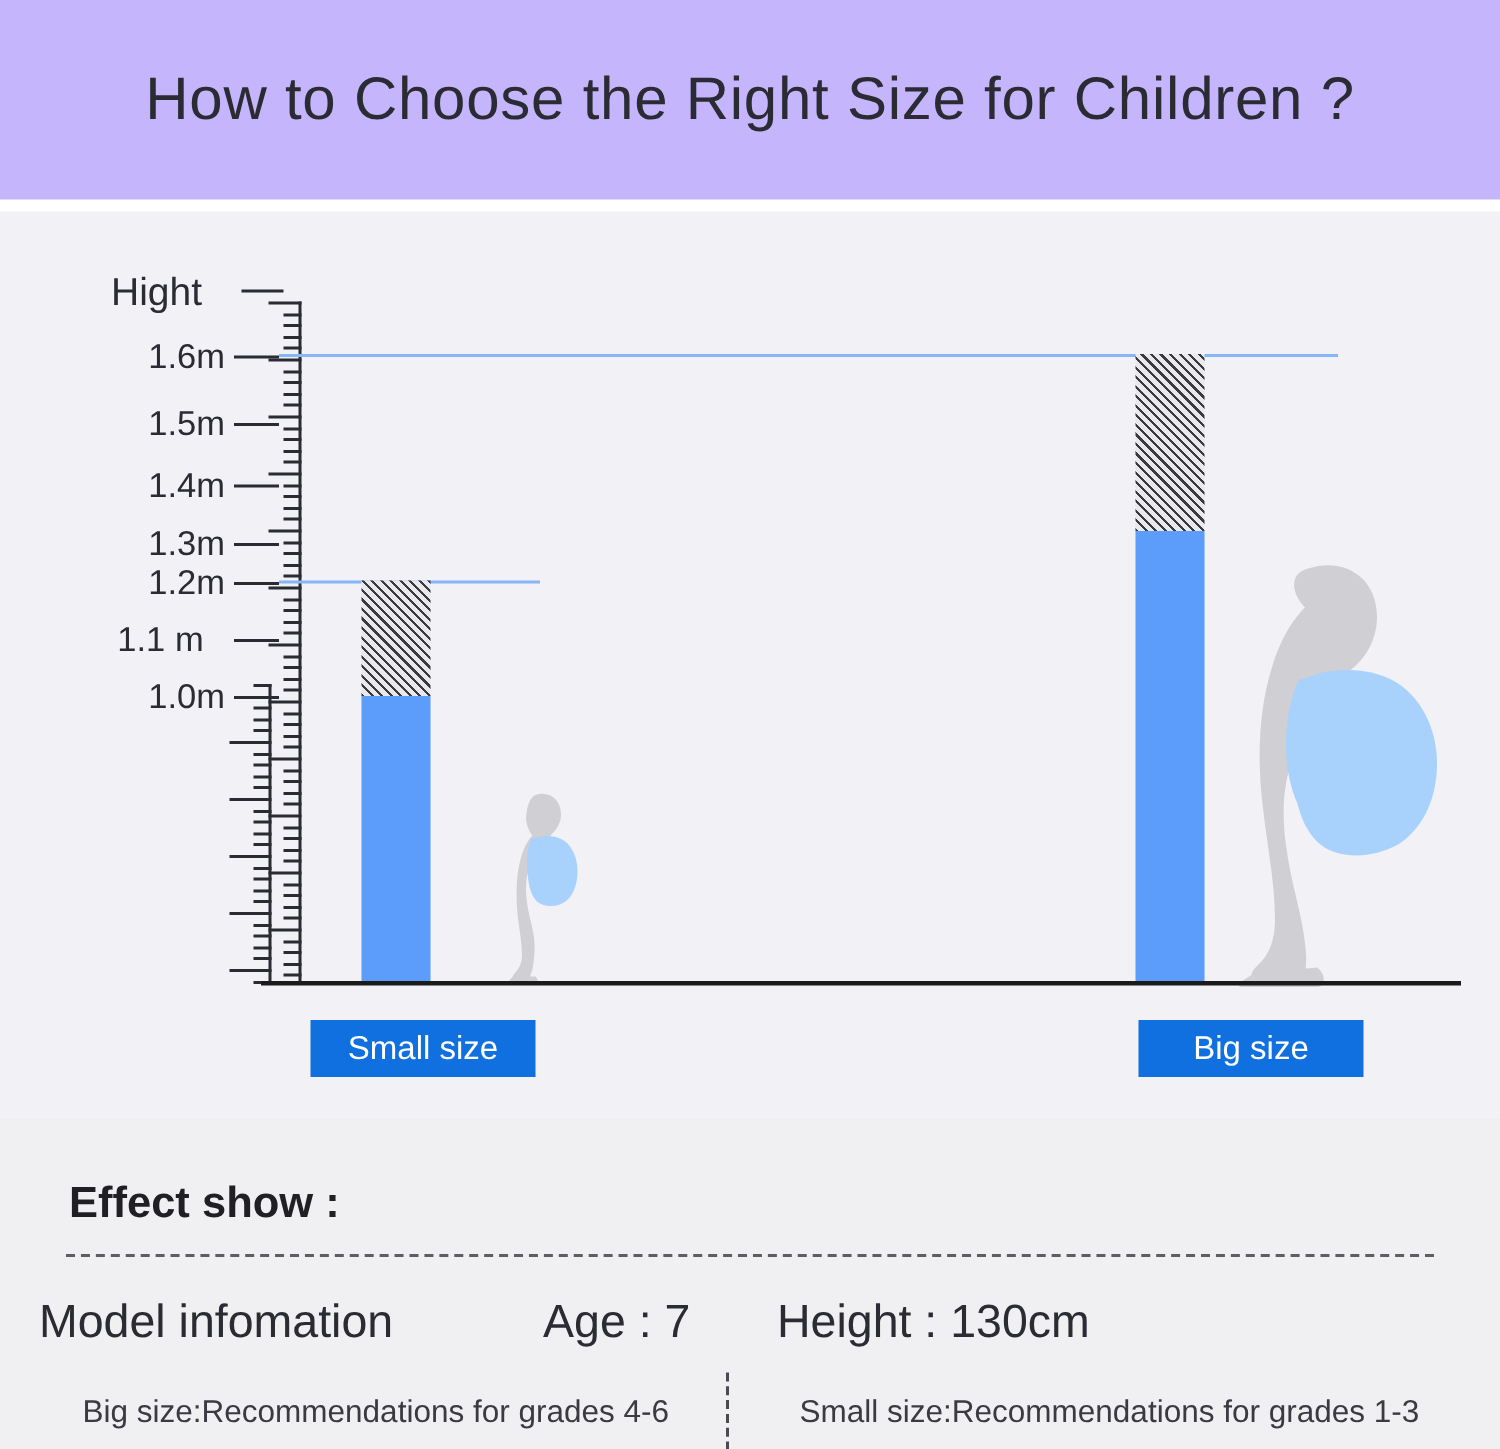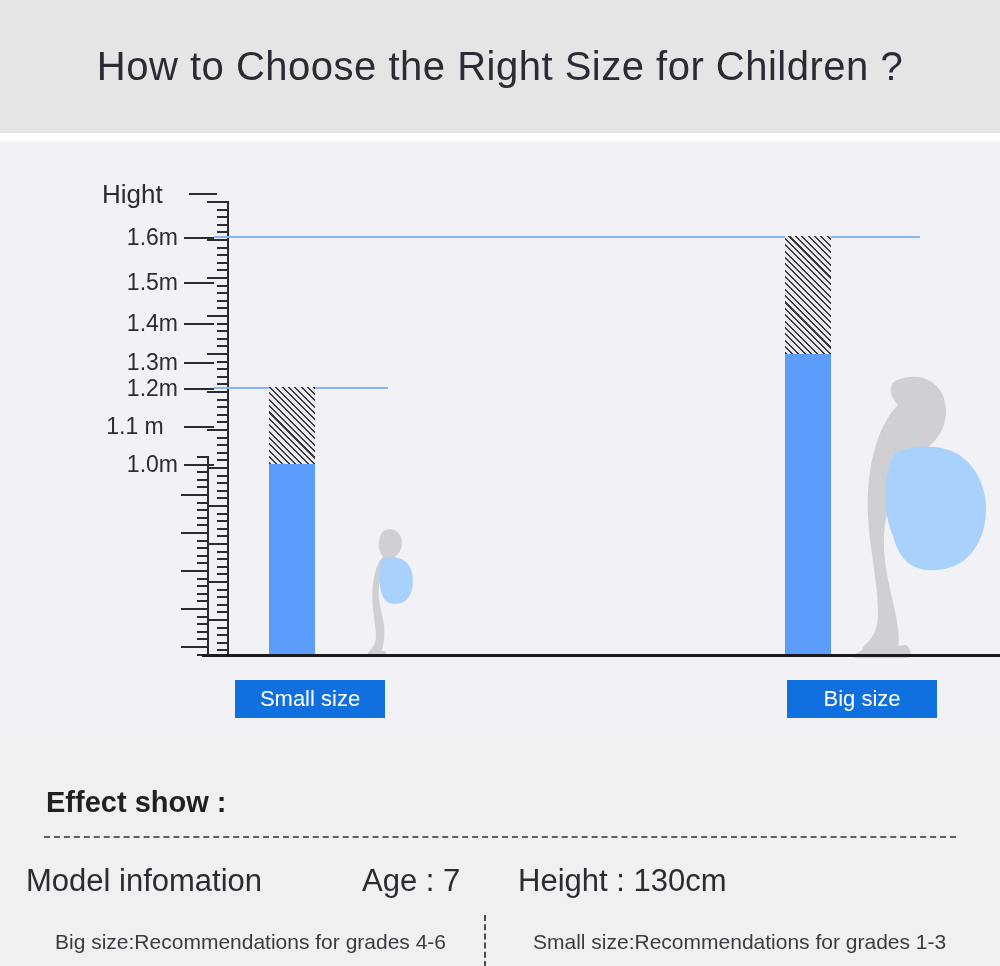--- a/index.html
+++ b/index.html
@@ -13,21 +13,21 @@
     font-family: "Liberation Sans", sans-serif;
     overflow: hidden;
     position: relative;
   }
 
   
   .header-banner {
     position: absolute;
     left: 0; top: 0;
     width: 1000px; height: 133px;
-    background: #e5e5e5;
+    background: #c4b5fd;
     display: flex;
     align-items: center;
     justify-content: center;
   }
   .header-title {
     font-size: 40px;
     color: #2b2b33;
     letter-spacing: 0.5px;
     font-weight: 400;
     white-space: nowrap;
@@ -37,21 +37,21 @@
   .chart-panel {
     position: absolute;
     left: 0; top: 141px;
     width: 1000px; height: 604px;
     background: #f1f1f6;
     overflow: hidden;
   }
   .chart-inner {
     position: absolute;
     left: 0; top: 0;
-    width: 832px; height: 604px; margin-left: 28px;
+    width: 832px; height: 604px;
   }
 
   
   .axis-title {
     position: absolute;
     left: 74px; top: 38px;
     font-size: 26px;
     color: #2b2b33;
     white-space: nowrap;
   }

